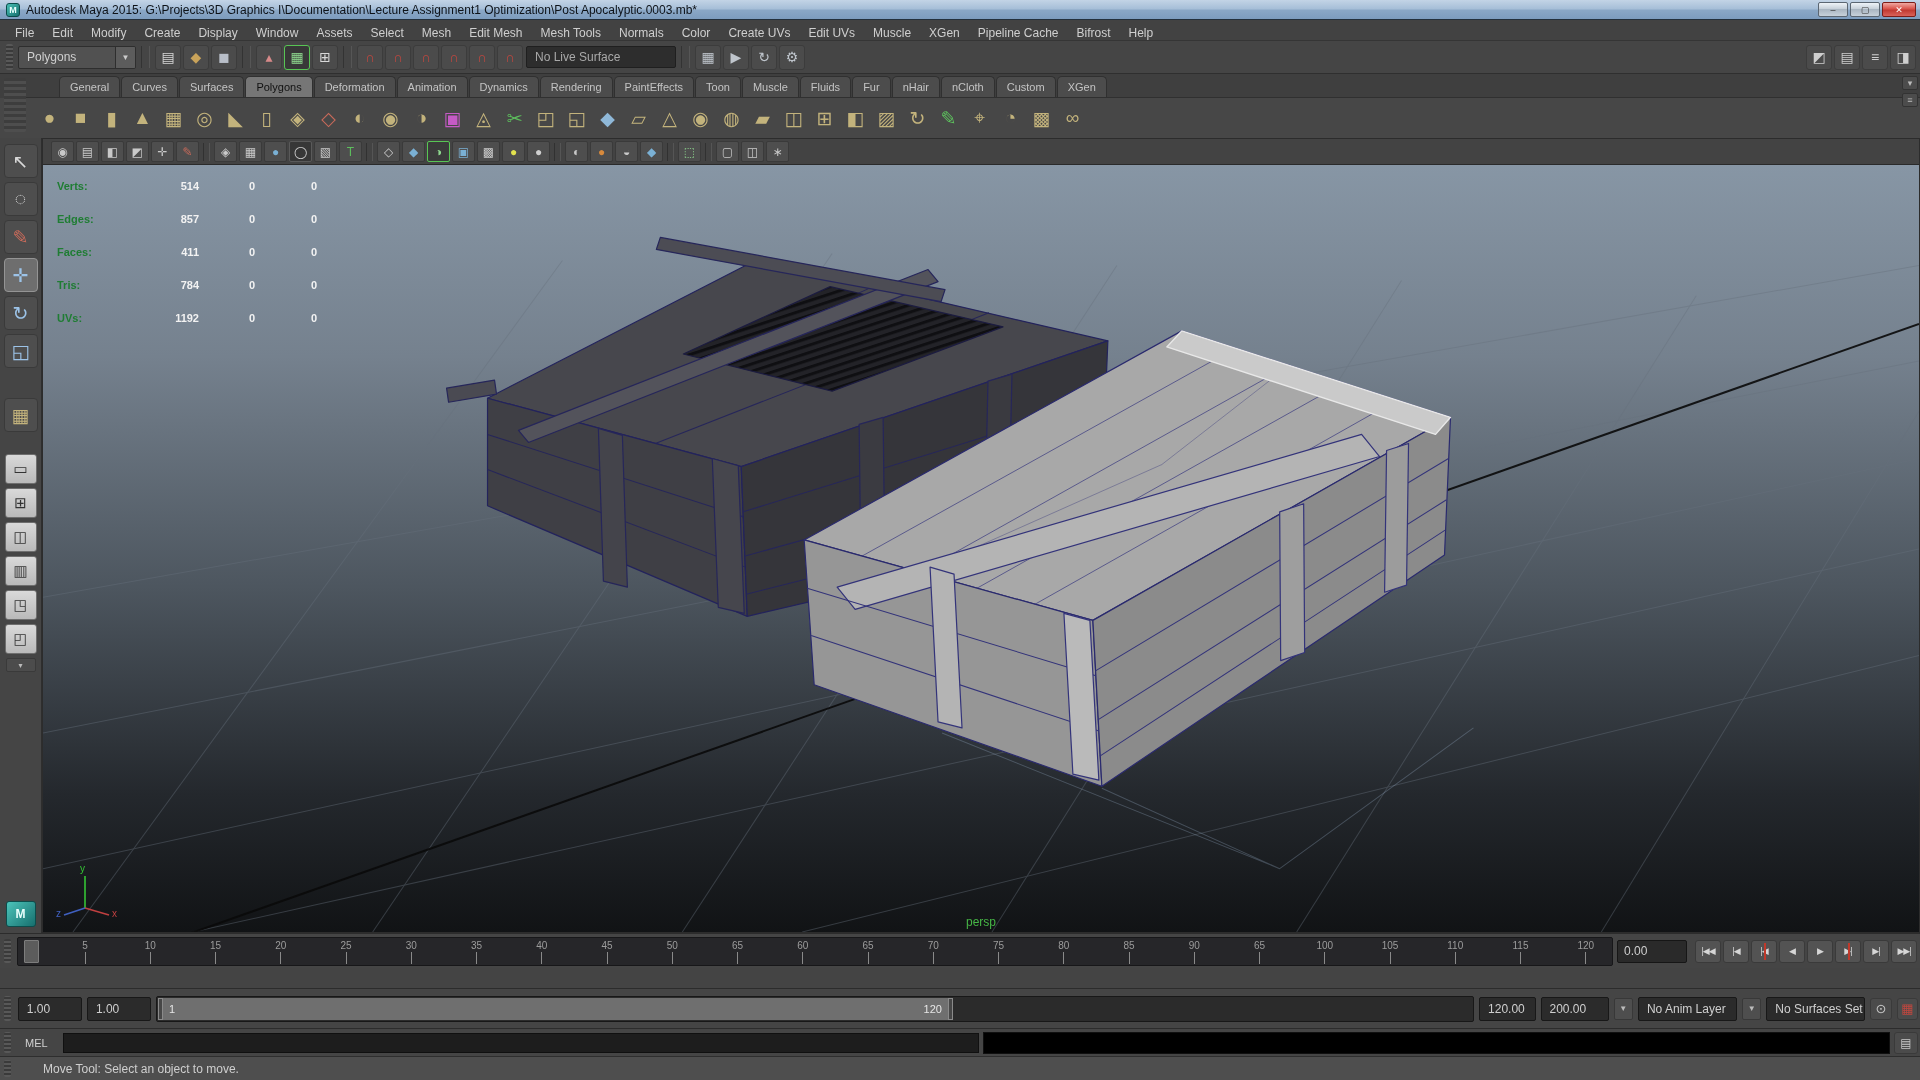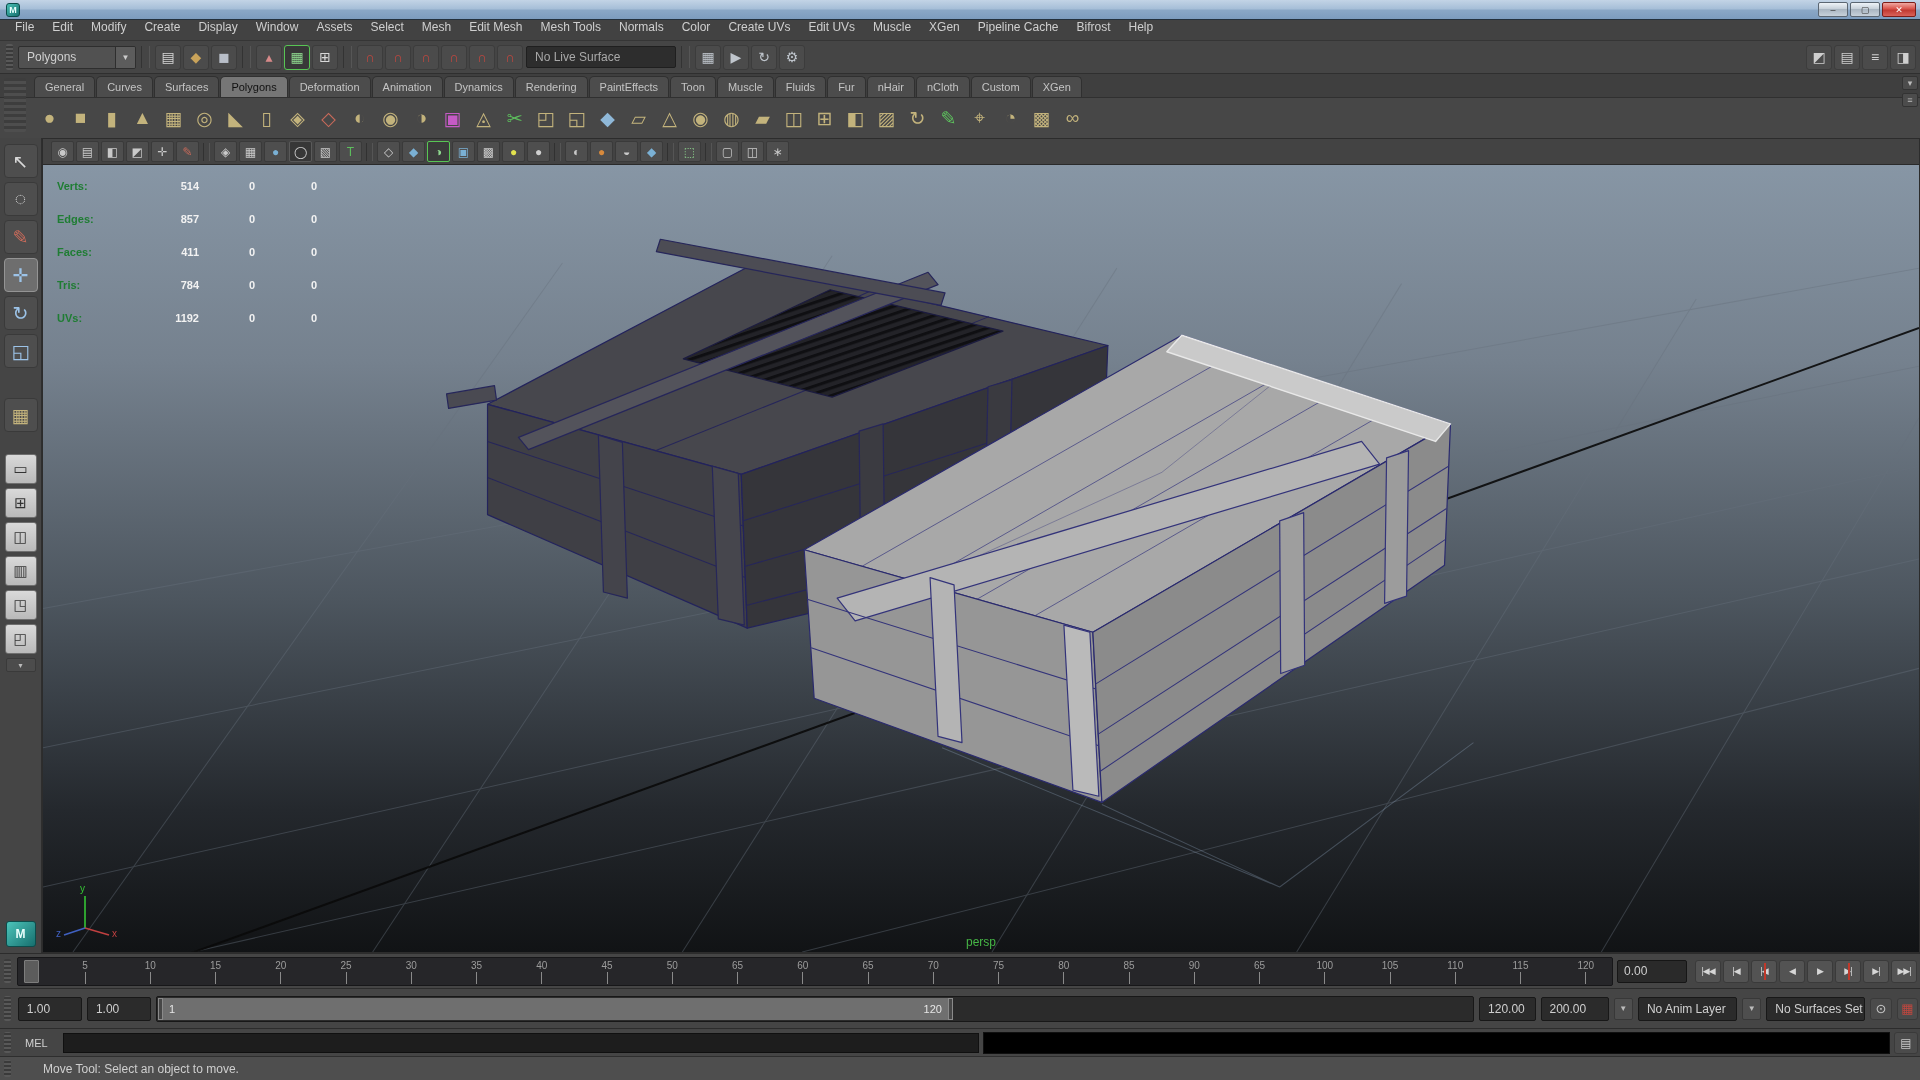--- a/index.html
+++ b/index.html
@@ -18,21 +18,21 @@
   .win-buttons { margin-left:auto; display:flex; gap:2px; }
   .win-btn { width:30px; height:15px; border-radius:2px; border:1px solid #5b6672;
     background:linear-gradient(#eef3f8,#c2ccd6 50%,#aab6c2 50%,#c7d1da);
     display:flex; align-items:center; justify-content:center; font-size:9px; color:#333; }
   .win-btn.close { width:34px; background:linear-gradient(#f0a9a2,#d9534a 45%,#c03a32 55%,#d9625a);
     border-color:#7c1d18; color:#fff; font-weight:bold; }
 
   
   .menubar { height:21px; flex:0 0 21px; background:#424242; border-bottom:1px solid #353535;
     display:flex; align-items:center; padding-left:6px; }
-  .menu-item { font-size:12px; color:#cfcfcf; padding:0 9px; height:100%; display:flex; align-items:flex-start; cursor:default; }
+  .menu-item { font-size:12px; color:#cfcfcf; padding:0 9px; height:100%; display:flex; align-items:flex-end; cursor:default; }
 
   
   .statusline { height:33px; flex:0 0 33px; background:#454545; border-bottom:1px solid #2f2f2f;
     display:flex; align-items:center; padding:0 4px; gap:3px; }
   .grip { width:7px; align-self:stretch; margin:3px 2px;
     background:repeating-linear-gradient(0deg,#585858 0 2px,#3a3a3a 2px 4px); border-radius:2px; }
   .dropdown { display:flex; height:23px; width:118px; background:#515151; border:1px solid #2e2e2e;
     border-radius:2px; overflow:hidden; }
   .dd-label { flex:1; font-size:12px; color:#cfcfcf; display:flex; align-items:center; padding-left:8px; }
   .dd-arrow { width:20px; background:#5c5c5c; border-left:1px solid #2e2e2e; display:flex;
@@ -43,21 +43,21 @@
   .sl-icon.divider { width:9px; background:none; border:none; border-left:1px solid #333;
     border-right:1px solid #565656; height:22px; border-radius:0; margin:0 2px; }
   .sl-icon.active-box { background:#383838; border:1px solid #58c554; }
   .text-field { height:22px; background:#2d2d2d; border:1px solid #1f1f1f; color:#a9a9a9;
     font-size:12px; display:flex; align-items:center; padding:0 8px; border-radius:2px; }
   .spacer { flex:1; }
 
   
   .shelf { flex:0 0 64px; display:flex; flex-direction:column; background:#3f3f3f; position:relative; }
   .shelf-tabs { height:24px; display:flex; align-items:flex-end; padding-left:34px; gap:1px;
-    border-bottom:1px solid #303030; }
+    border-bottom:1px solid #303030;margin-left:25px; }
   .shelf-tab { height:21px; padding:0 10px; display:flex; align-items:center; font-size:11px;
     color:#c4c4c4; background:#4c4c4c; border:1px solid #303030; border-bottom:none;
     border-radius:5px 5px 0 0; cursor:default; }
   .shelf-tab.active { background:#767676; color:#111; }
   .shelf-icons { height:40px; display:flex; align-items:center; padding-left:34px; gap:0px; background:#474747; }
   .shelf-icon { width:31px; height:34px; display:flex; align-items:center; justify-content:center;
     font-size:19px; color:#c3b37c; border-radius:3px; }
   .shelf-side { position:absolute; right:2px; top:2px; display:flex; flex-direction:column; gap:3px; }
   .shelf-side .mini { width:16px; height:14px; font-size:9px; color:#bbb; background:#4c4c4c;
     border:1px solid #333; border-radius:2px; display:flex; align-items:center; justify-content:center; }
@@ -125,21 +125,21 @@
     color:#cfcfcf; font-size:12px; padding-left:6px; border-radius:2px;
     font-family:"Liberation Sans",sans-serif; }
   .playback { display:flex; gap:2px; margin-left:4px; }
   .pb-btn { position:relative; width:26px; height:23px; background:#535353; border:1px solid #3a3a3a;
     border-radius:3px; color:#d6d6d6; font-size:9px; display:flex; align-items:center;
     justify-content:center; letter-spacing:-1px; }
   .pb-btn.key::after { content:""; position:absolute; left:50%; top:2px; bottom:2px; width:2px; background:#c0392b; }
 
   
   .range-row { flex:0 0 40px; background:#454545; border-top:1px solid #2c2c2c;
-    display:flex; align-items:center; padding:4px 2px; gap:5px; }
+    display:flex; align-items:center; padding:4px 2px; gap:5px;margin-top:20px; }
   .num-field { width:66px; height:24px; background:#2b2b2b; border:1px solid #181818; color:#cfcfcf;
     font-size:12px; display:flex; align-items:center; padding-left:8px; border-radius:2px; }
   .range-track { position:relative; flex:0 0 1318px; height:26px; background:#2b2b2b;
     border:1px solid #181818; border-radius:2px; }
   .range-bar { position:absolute; left:1px; top:1px; bottom:1px; width:60.4%; background:#6f6f6f;
     display:flex; align-items:center; justify-content:space-between; font-size:11px; color:#e6e6e6; }
   .range-bar .h { width:5px; align-self:stretch; background:#474747; border:1px solid #8a8a8a; }
   .range-bar .lab { padding:0 6px; }
   .dd-mini { width:20px; height:22px; background:#4e4e4e; border:1px solid #383838; border-radius:2px;
     color:#bbb; font-size:8px; display:flex; align-items:center; justify-content:center; }
@@ -160,20 +160,21 @@
     display:flex; align-items:center; gap:20px; padding:0 2px; }
   .help-text { font-size:12px; color:#cfcfcf; padding-left:10px; }
 </style>
 </head>
 <body>
 
 <div class="app">
 
   <div class="titlebar">
     <div class="app-icon">M</div>
+    <div class="title-text">Autodesk Maya 2015: G:\Projects\3D Graphics I\Documentation\Lecture Assignment1 Optimization\Post Apocalyptic.0003.mb*</div>
     <div class="win-buttons">
       <div class="win-btn">–</div>
       <div class="win-btn">▢</div>
       <div class="win-btn close">✕</div>
     </div>
   </div>
 
   <div class="menubar">
 
   <div class="menu-item">

